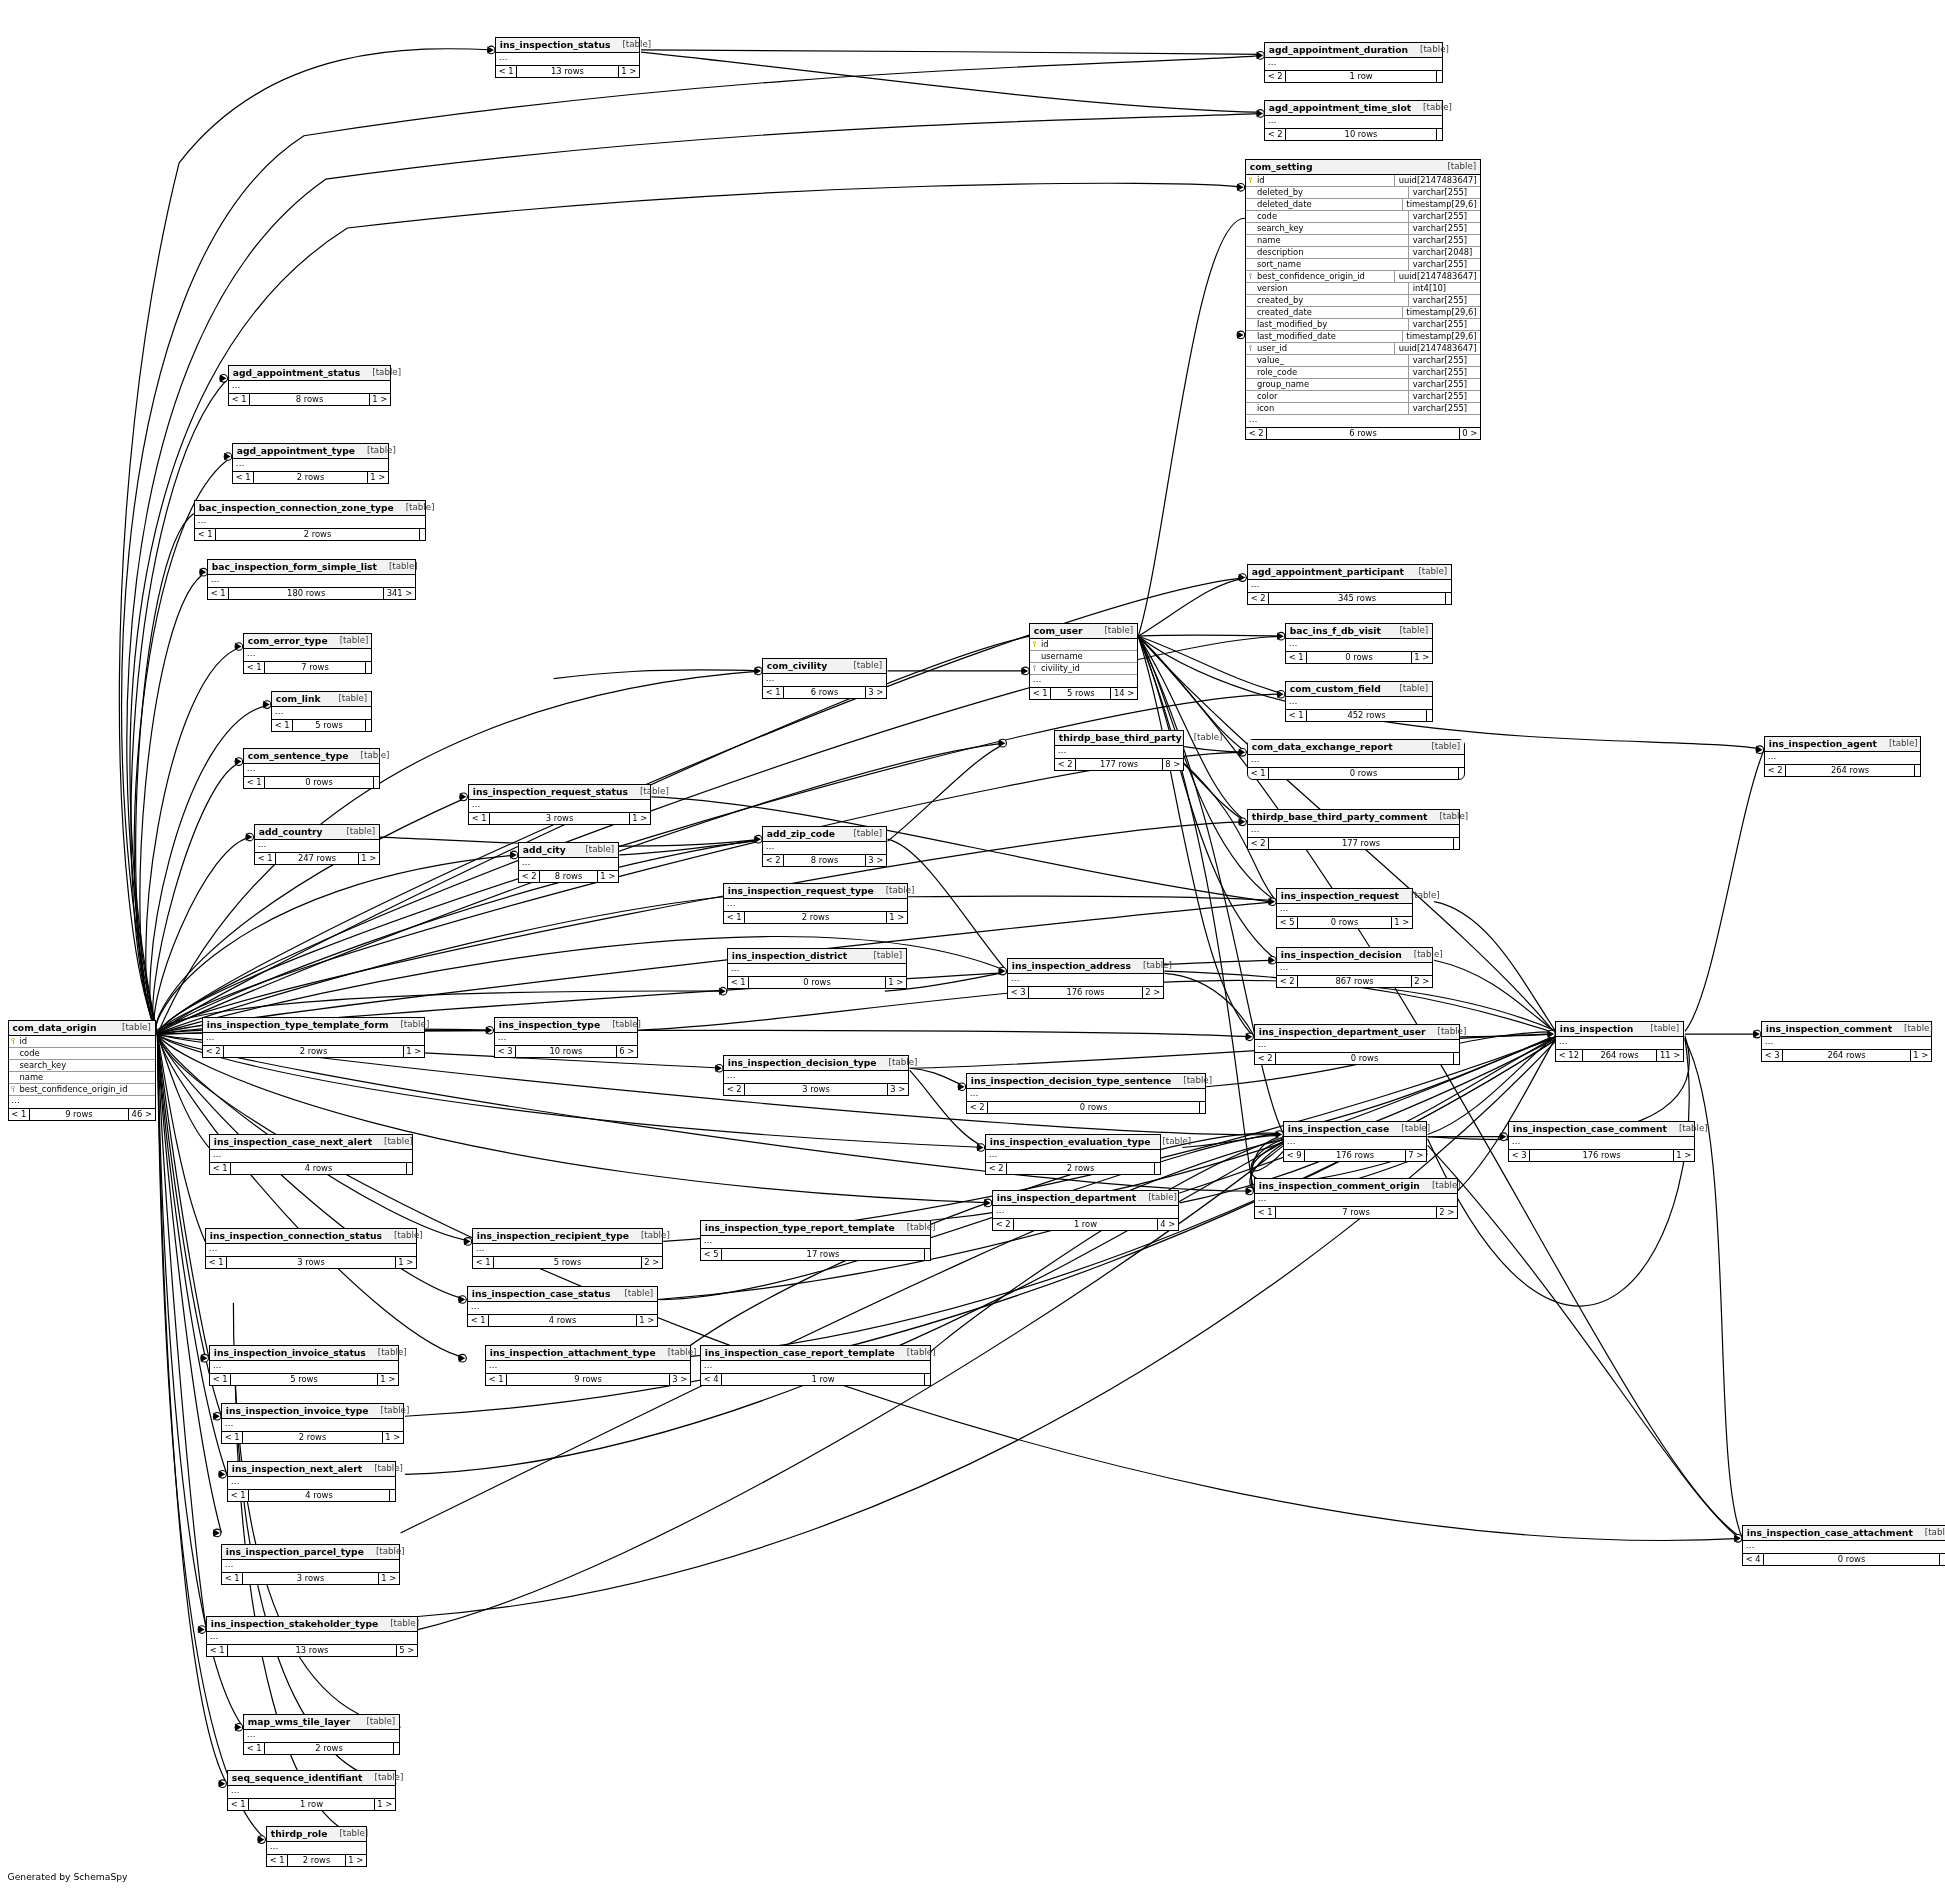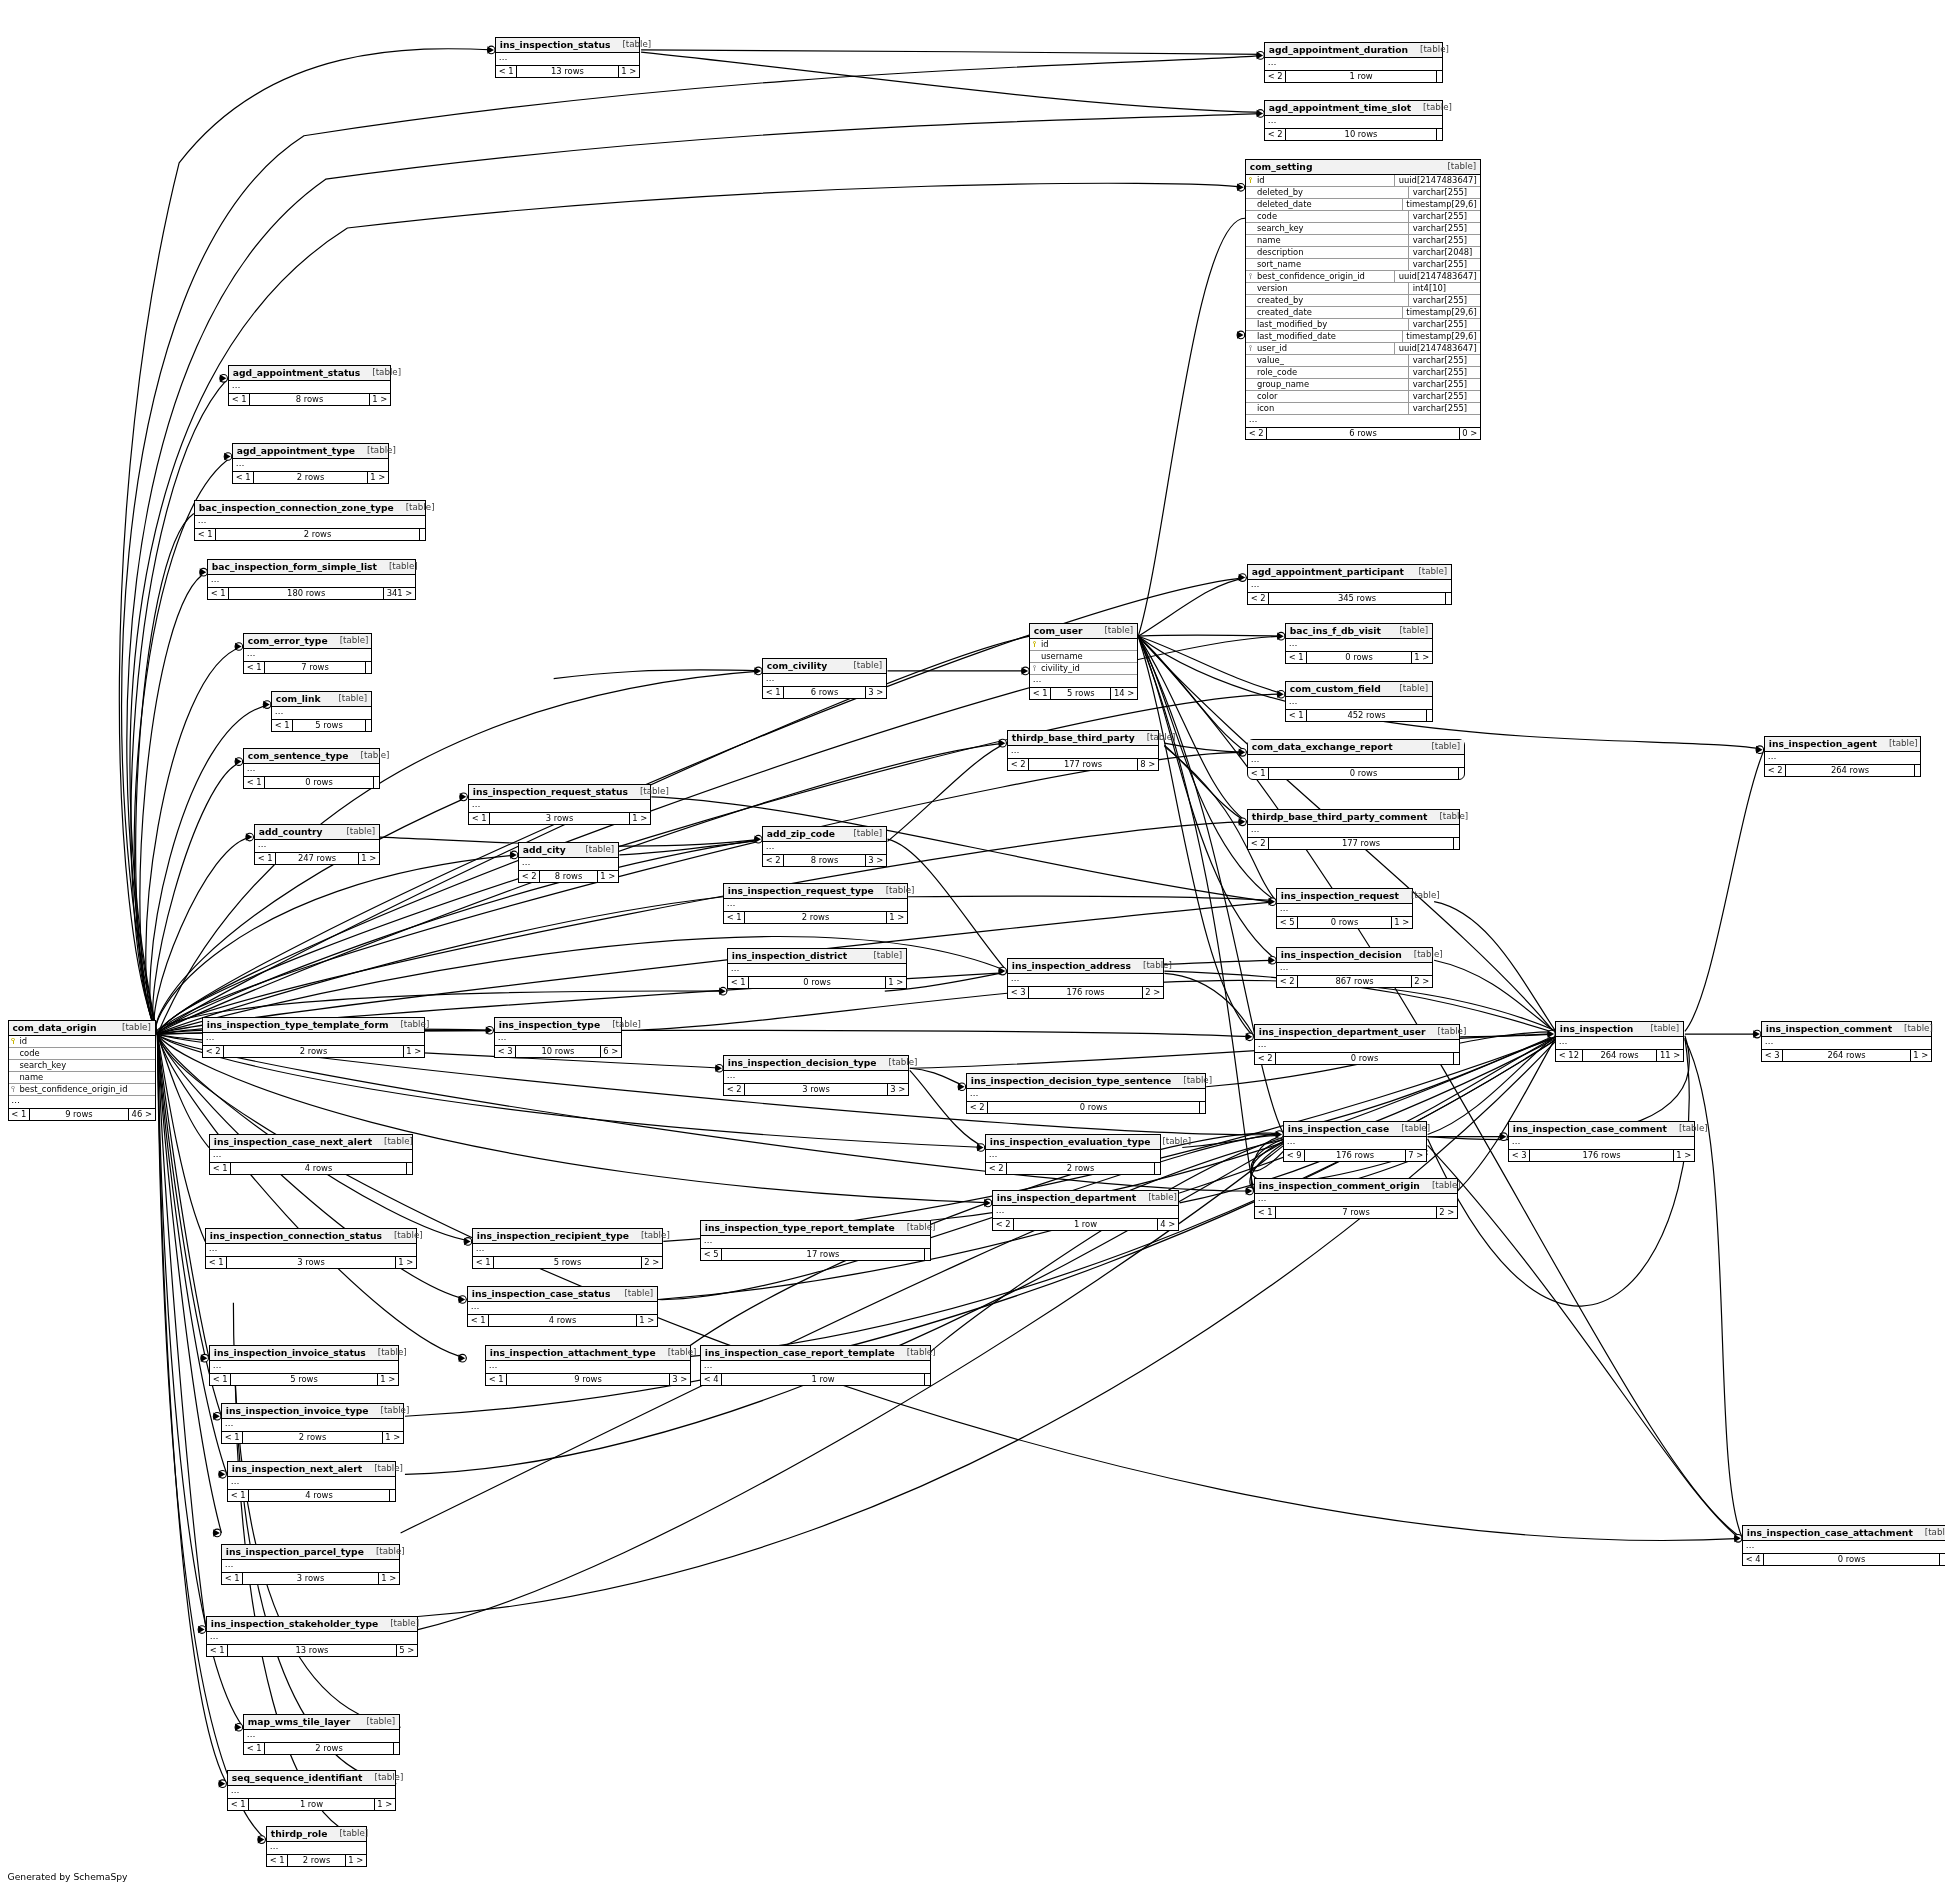--- a/index.html
+++ b/index.html
@@ -680,21 +680,21 @@
         </div>
         <div class="body">
           <div class="ellip">…</div>
         </div>
         <div class="foot">
           <div class="f1">&lt; 1</div>
           <div class="f2">0 rows</div>
           <div class="f3"></div>
         </div>
       </div>
-      <div class="tbl" style="left: 1007px; top: 730px; width: 152px;">
+      <div class="tbl" style="left: 1054px; top: 730px; width: 130px;">
         <div class="hdr">
           <span>thirdp_base_third_party</span>
           <span class="tag">[table]</span>
         </div>
         <div class="body">
           <div class="ellip">…</div>
         </div>
         <div class="foot">
           <div class="f1">&lt; 2</div>
           <div class="f2">177 rows</div>
@@ -934,21 +934,21 @@
         </div>
         <div class="body">
           <div class="ellip">…</div>
         </div>
         <div class="foot">
           <div class="f1">&lt; 2</div>
           <div class="f2">2 rows</div>
           <div class="f3">1 &gt;</div>
         </div>
       </div>
-      <div class="tbl" style="left: 494px; top: 1017px; width: 128px;">
+      <div class="tbl" style="left: 494px; top: 1017px; width: 144px;">
         <div class="hdr">
           <span>ins_inspection_type</span>
           <span class="tag">[table]</span>
         </div>
         <div class="body">
           <div class="ellip">…</div>
         </div>
         <div class="foot">
           <div class="f1">&lt; 3</div>
           <div class="f2">10 rows</div>

